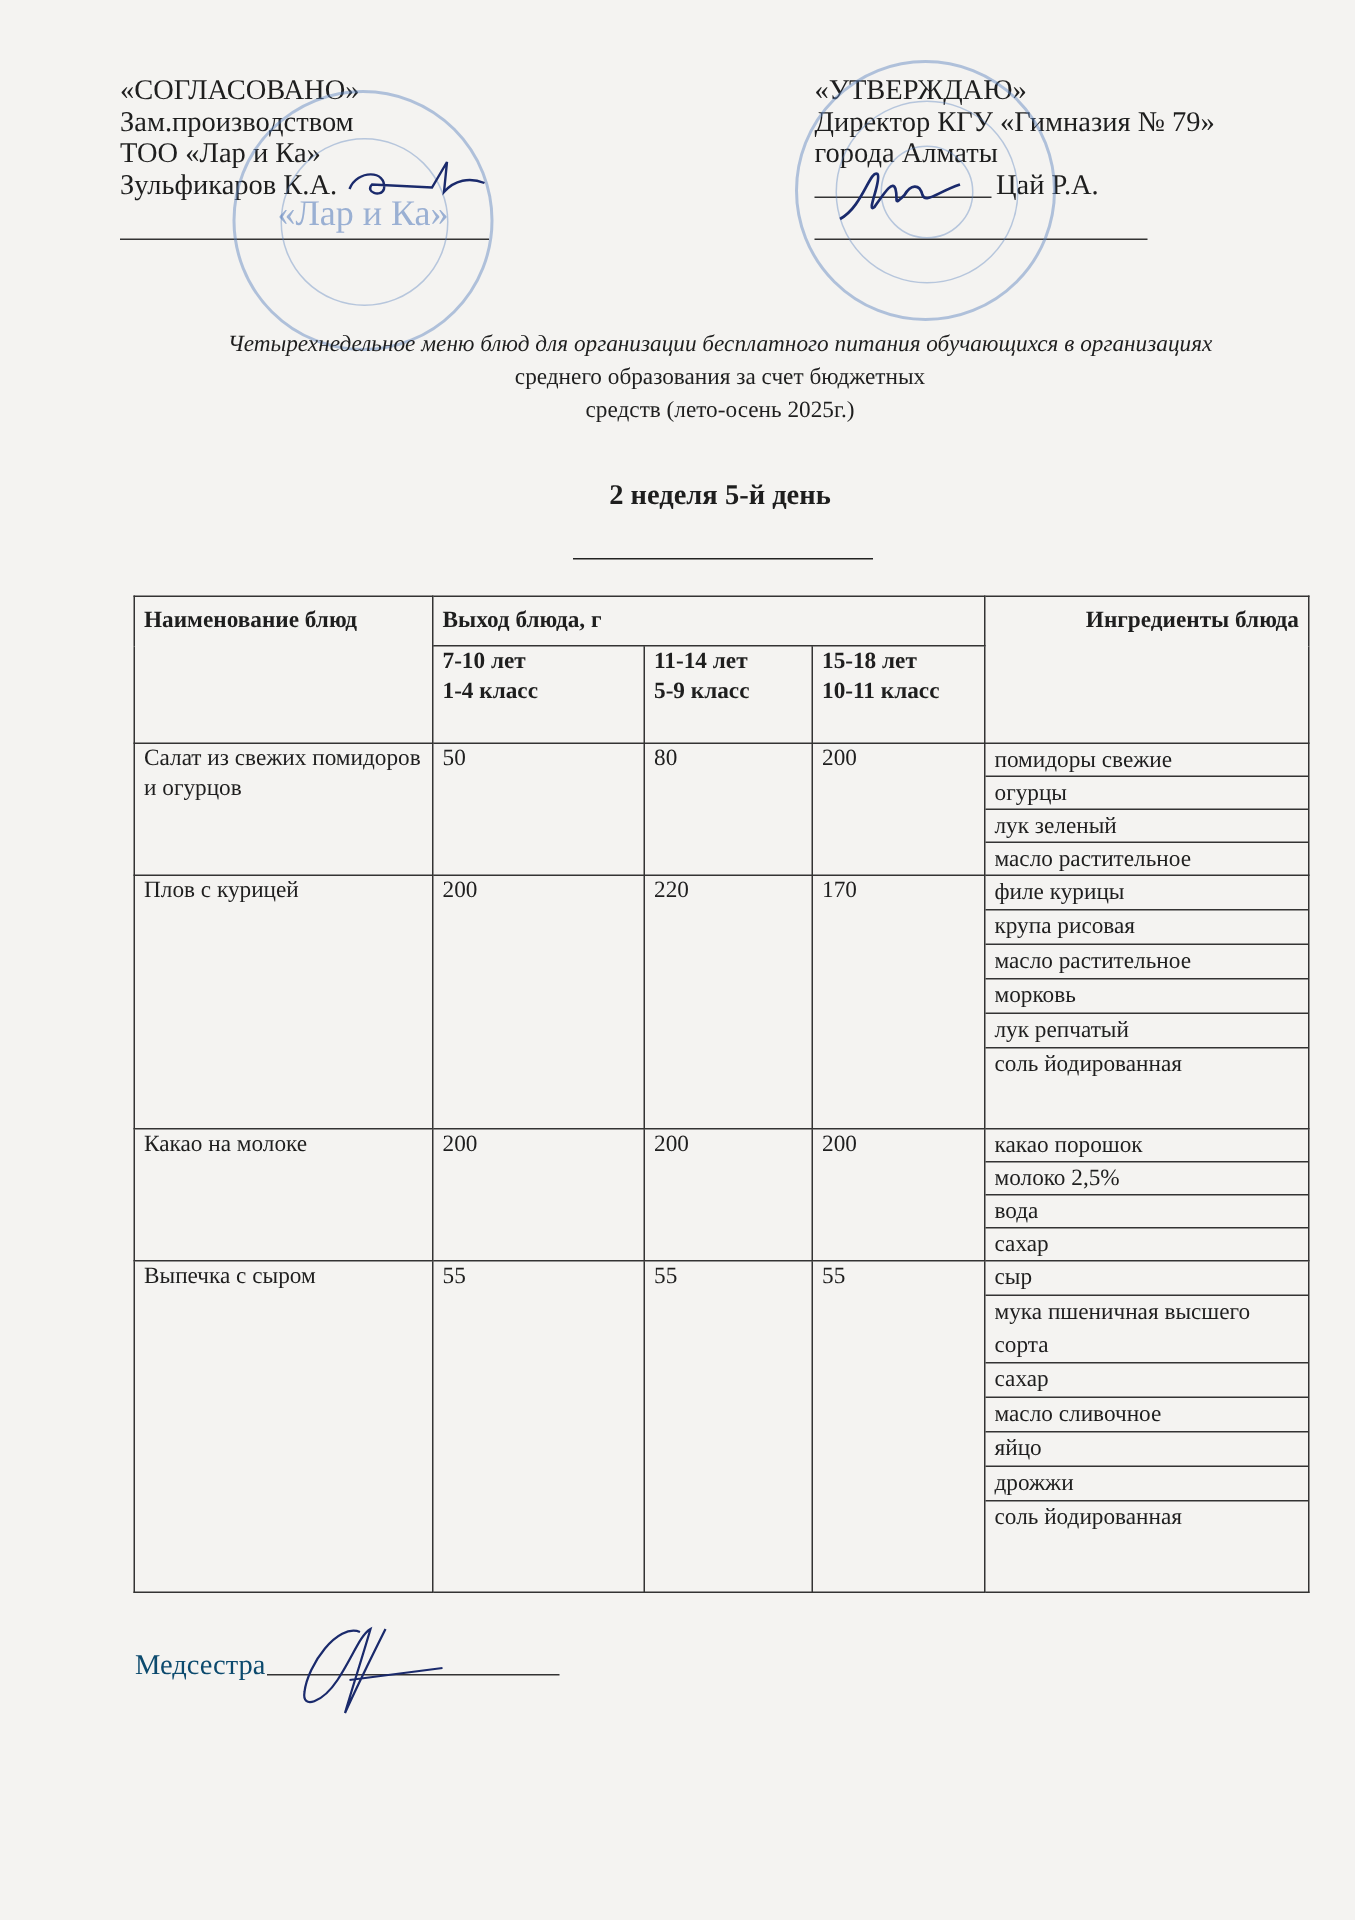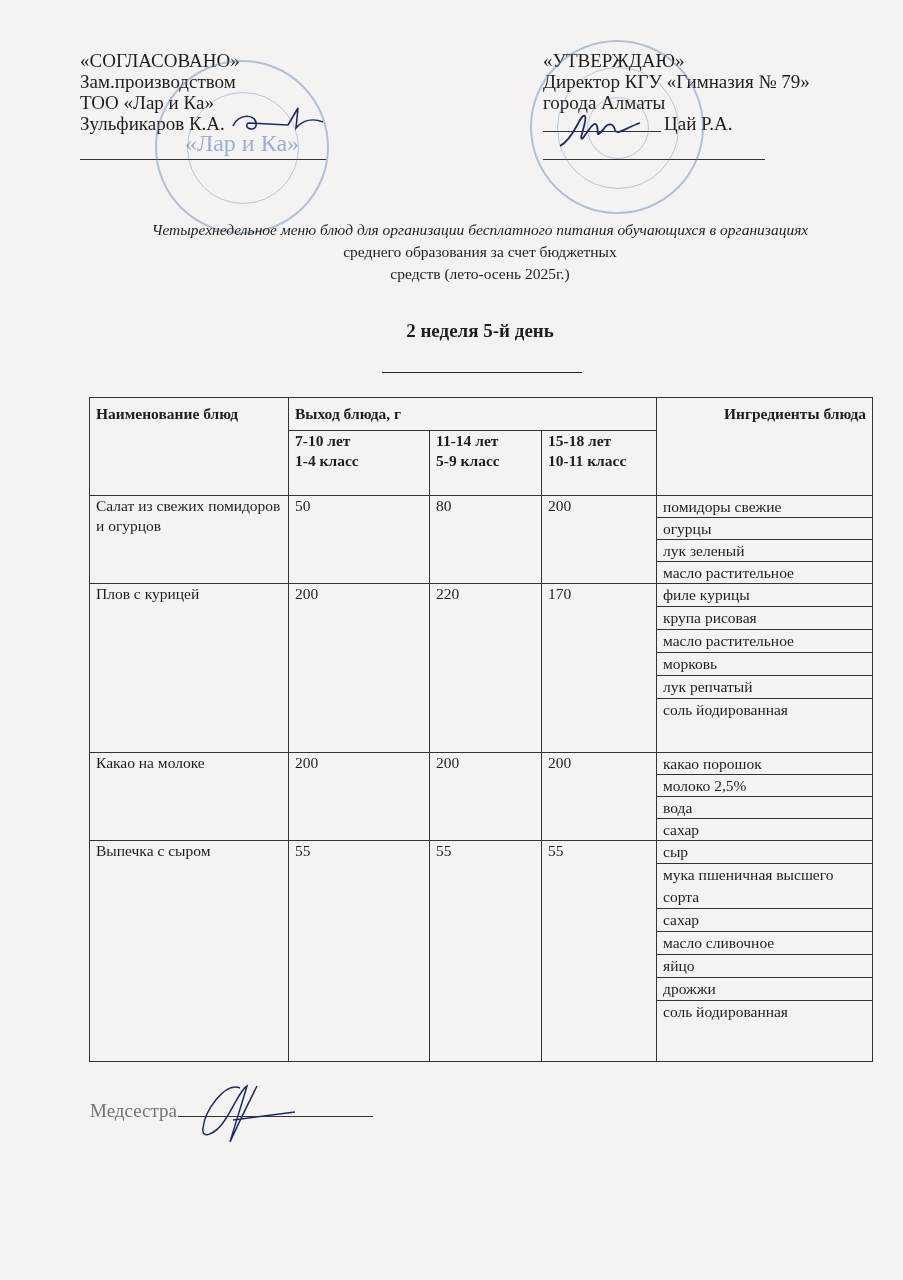--- a/index.html
+++ b/index.html
@@ -163,17 +163,17 @@
           <span class="ing tall">масло сливочное</span>
           <span class="ing tall">яйцо</span>
           <span class="ing tall">дрожжи</span>
           <span class="ing tall">соль йодированная</span>
         </span>
       </td>
     </tr>
   </tbody>
 </table>
 
-<div class="abs hdr" style="left:90px; top:1100px; color:#737373;">Медсестра</div>
+<div class="abs hdr" style="left:90px; top:1100px; color:#0c4a6e;">Медсестра</div>
 <div class="abs sigline" style="left:178px; top:1116px; width:195px;"></div>
 <svg class="sign" style="left:195px; top:1080px;" width="110" height="72">
   <path d="M45 8 C30 2, 10 30, 8 48 C6 60, 20 55, 30 40 C40 25, 45 10, 52 6 C48 20, 40 45, 35 62 C45 40, 55 20, 62 6 M38 40 L100 32" stroke="#1a2a6c" stroke-width="1.5" fill="none"></path>
 </svg>
 
 </body></html>

